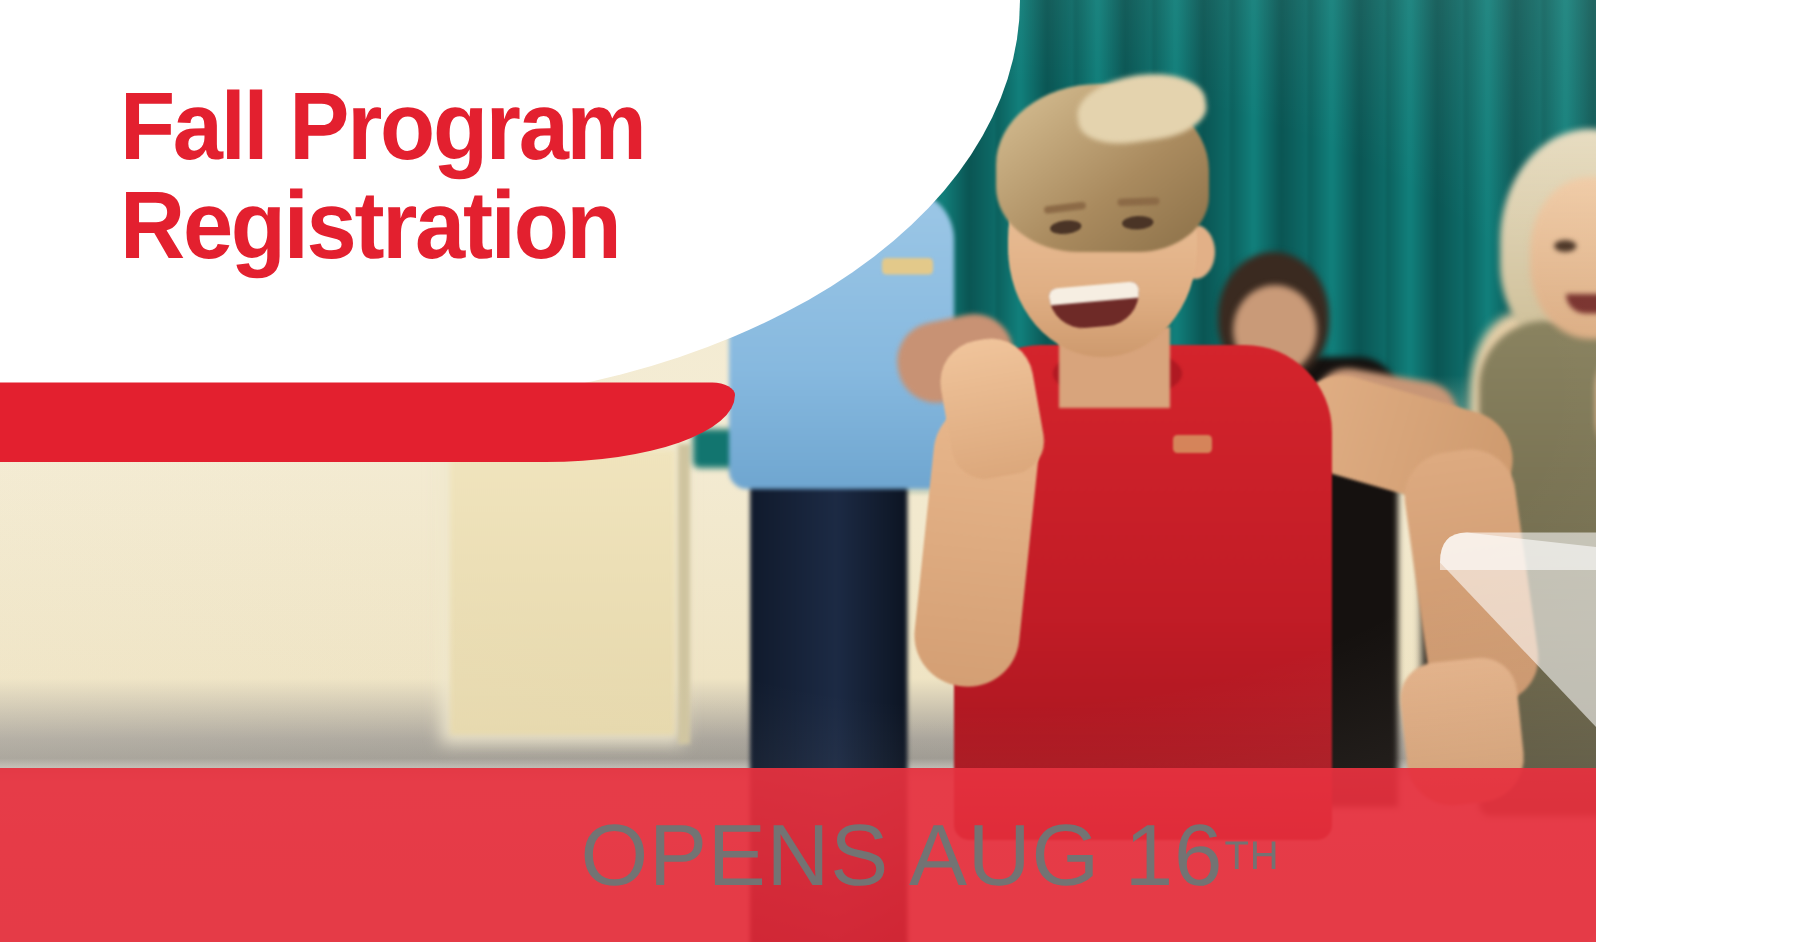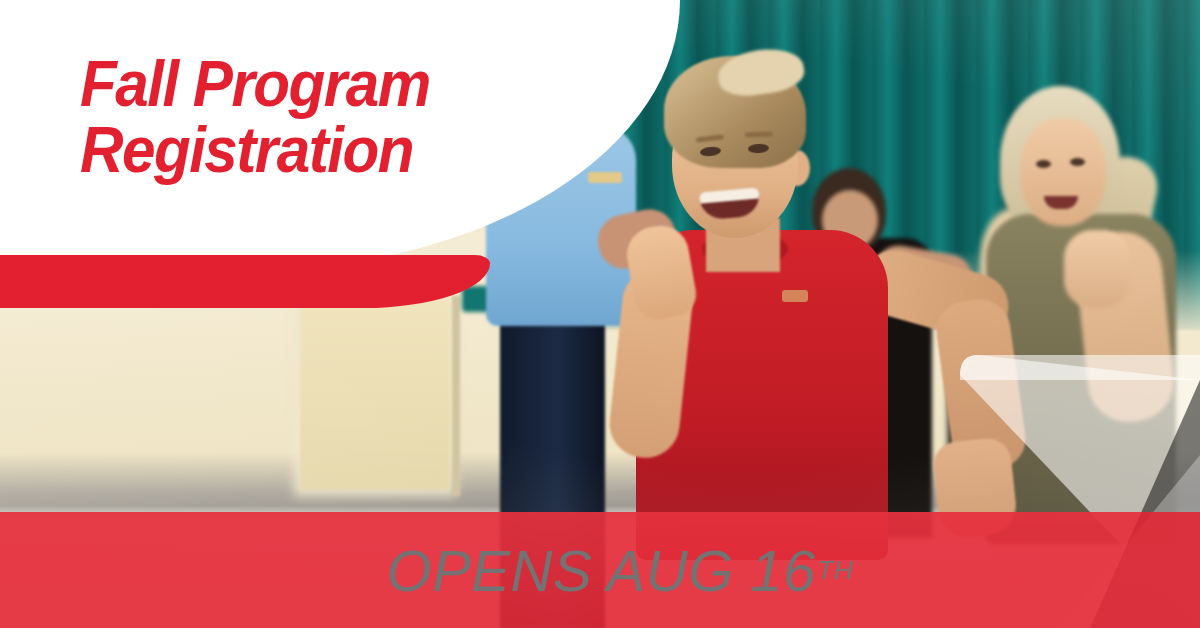--- a/index.html
+++ b/index.html
@@ -4,24 +4,23 @@
 <style>
   * { margin:0; padding:0; box-sizing:border-box; }
   html, body {
     width:1200px; height:628px;
     font-family:"Liberation Sans", sans-serif;
     background:#ffffff; overflow:hidden;
   }
 
   #banner {
     position:relative;
-    width:1200px; height:628px;
+    width:1064px; height:628px;
     overflow:hidden;
     background:#E8DEC0;
-    font-style:italic;
   }
 
   
   .photo { position:absolute; inset:0; overflow:hidden; }
 
   
   .scene-wall {
     position:absolute; left:0; top:0; width:100%; height:100%;
     background:
       linear-gradient(to bottom,

